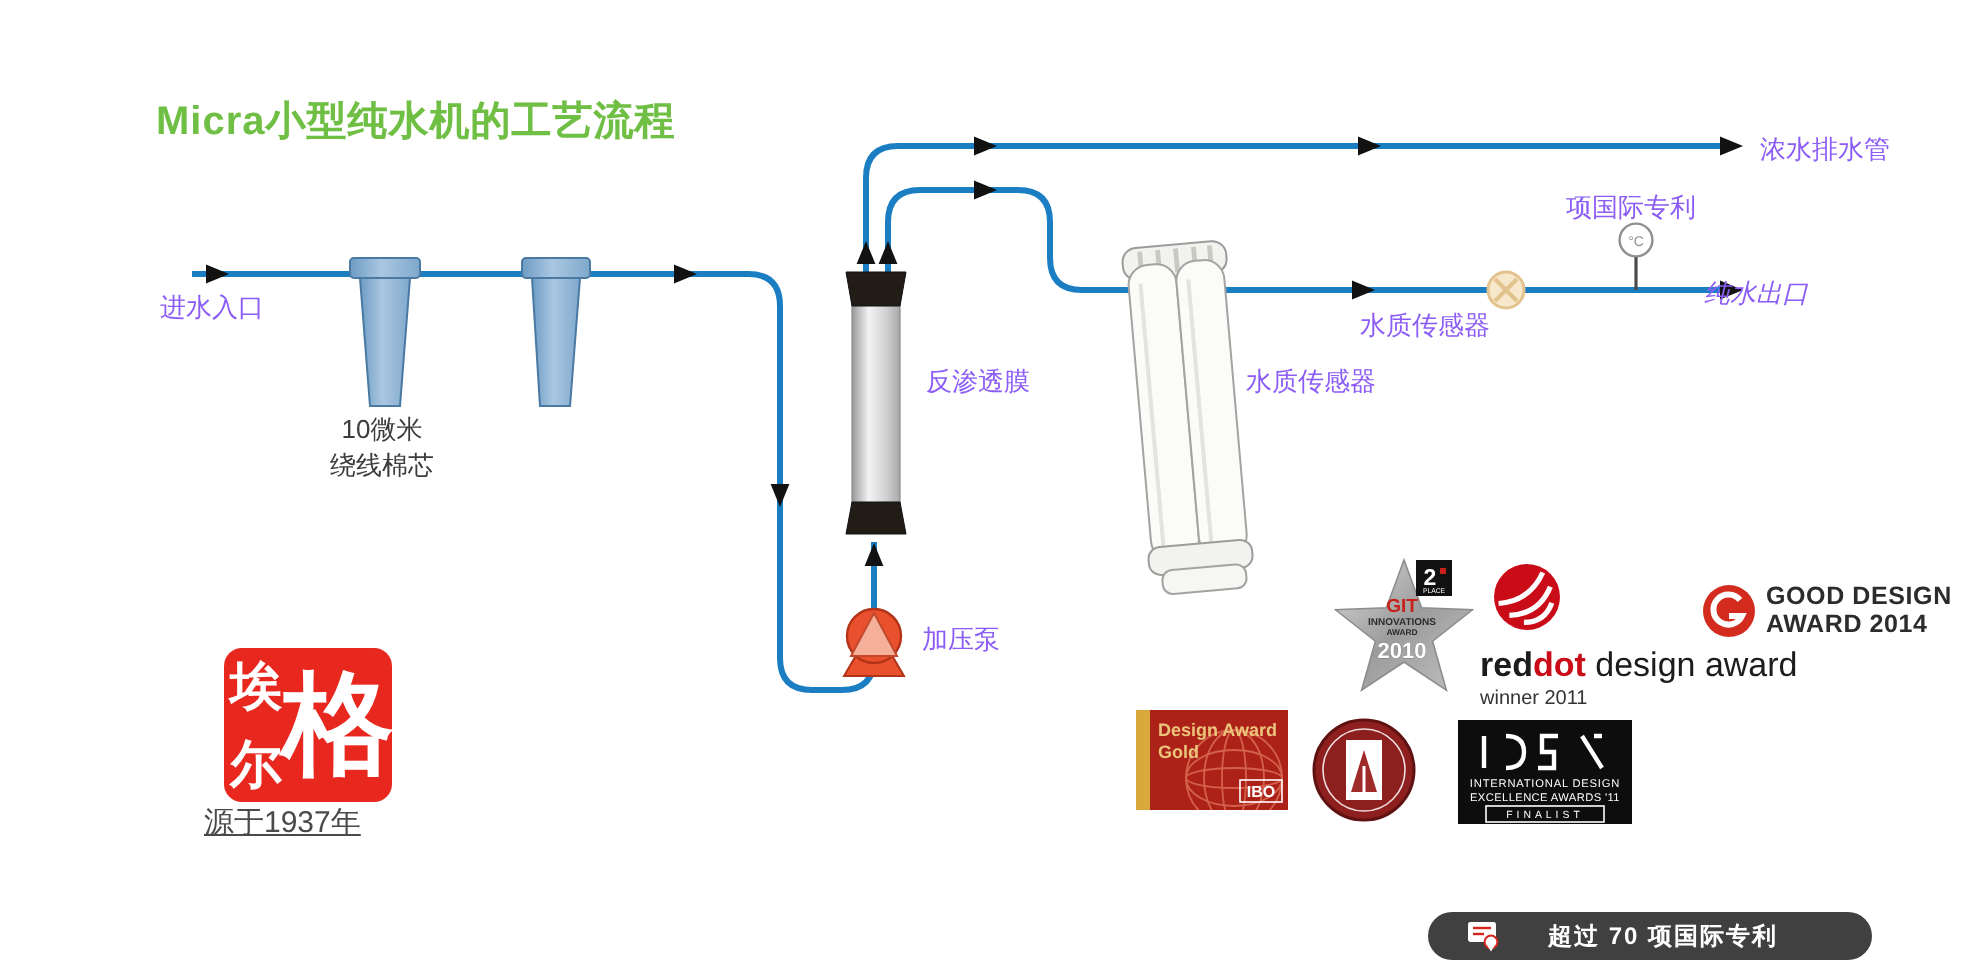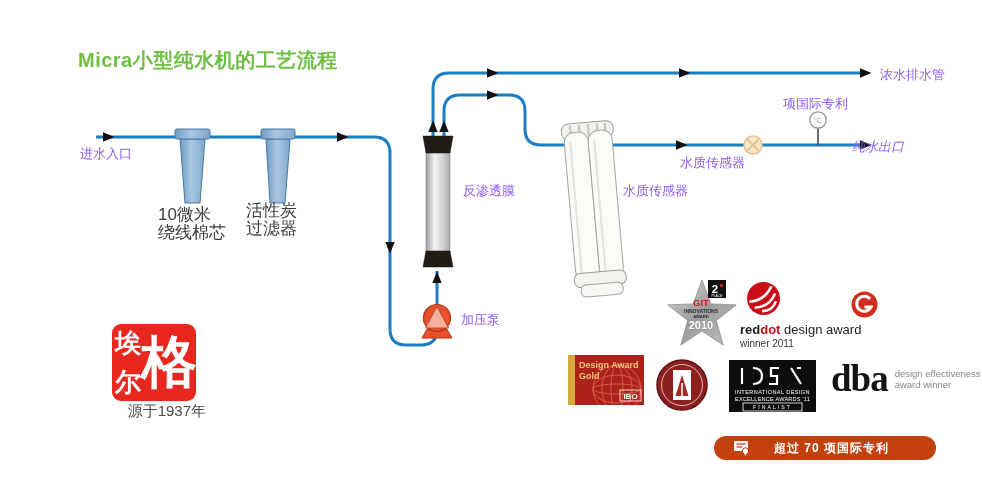--- a/index.html
+++ b/index.html
@@ -1,47 +1,47 @@
 <!DOCTYPE html>
 <html><head>
 <meta charset="utf-8">
 <style>
   html,body{margin:0;padding:0;background:#ffffff;}
   #canvas{position:relative;width:982px;height:483px;background:#ffffff;overflow:hidden;
           font-family:"Liberation Sans",sans-serif;color:#3f3f3f;}
   .abs{position:absolute;}
   #title{left:78px;top:24px;font-size:20px;font-weight:bold;color:#6fbf44;letter-spacing:.5px;margin-top:23px;}
   .lbl{font-size:13px;color:#8b5cf6;white-space:nowrap;}
-  .lbl2{font-size:17px;color:#3c3c3c;text-align:left;line-height:18px;white-space:nowrap;}
+  .lbl2{font-size:13px;color:#3c3c3c;text-align:center;line-height:18px;white-space:nowrap;}
   #diagram-svg{left:0;top:0;}
   
   #seal{left:112px;top:324px;width:84px;height:77px;background:#e8281e;border-radius:9px;
         display:flex;color:#fff;font-weight:bold;box-sizing:border-box;padding:4px 3px;}
   #seal .col-left{width:34%;display:flex;flex-direction:column;justify-content:space-between;align-items:center;}
   #seal .col-left span{font-size:26px;line-height:30px;}
   #seal .col-right{flex:1;display:flex;align-items:center;justify-content:center;font-size:56px;}
-  #tagline{left:102px;top:402px;width:104px;text-align:right;font-size:15px;color:#4a4a4a;}
+  #tagline{left:102px;top:402px;width:104px;text-align:left;font-size:15px;color:#4a4a4a;text-decoration:underline;}
   
   .award{position:absolute;}
   #git-award{left:667px;top:277px;width:70px;height:70px;}
   #reddot-award{left:740px;top:281px;width:112px;}
   #reddot-award .dot{margin-left:6px;}
-  #reddot-award .line1{font-size:13px;color:#1c1c1c;font-weight:bold;margin-top:2px;white-space:nowrap;}
+  #reddot-award .line1{font-size:17px;color:#1c1c1c;font-weight:bold;margin-top:2px;white-space:nowrap;}
   #reddot-award .line1 .rest{font-weight:normal;}
   #reddot-award .line2{font-size:10px;color:#333;margin-top:1px;}
   #gooddesign-award{left:851px;top:291px;display:flex;align-items:center;}
   #gooddesign-award .gd-text{margin-left:5px;font-size:12.5px;font-weight:bold;color:#2e2b2b;line-height:14px;letter-spacing:.3px;white-space:nowrap;}
   #ibo-award{left:568px;top:355px;}
   #medal-award{left:655px;top:357px;}
   #idea-award{left:729px;top:360px;}
   #dba-award{left:831px;top:362px;display:flex;align-items:center;}
   #dba-award .dba-name{font-family:"Liberation Serif",serif;font-weight:bold;font-size:37px;color:#161313;letter-spacing:-1px;line-height:34px;}
   #dba-award .dba-sub{margin-left:7px;font-size:9.5px;color:#8b8684;line-height:11px;white-space:nowrap;}
   
-  #patent-banner{left:714px;top:436px;width:222px;height:24px;background:#c2410c;border-radius:12px;
+  #patent-banner{left:714px;top:456px;width:222px;height:24px;background:#404040;border-radius:12px;
                  display:flex;align-items:center;}
   #patent-banner .icon{margin-left:19px;display:flex;}
   #patent-banner .txt{flex:1;text-align:center;color:#fff;font-size:12px;font-weight:bold;letter-spacing:1px;padding-right:24px;}
 </style>
 </head>
 <body>
 
 <div id="canvas">
 
   <svg id="diagram-svg" class="abs" width="982" height="483" viewBox="0 0 982 483">
@@ -133,24 +133,20 @@
       <circle cx="818" cy="120" r="8.2" fill="#ffffff" stroke="#8f8f8f" stroke-width="1.2"></circle>
       <text x="818" y="123" text-anchor="middle" font-size="7" fill="#8f8f8f">°C</text>
     </g>
   </svg>
 
   <div id="title" class="abs">Micra小型纯水机的工艺流程</div>
   <div class="abs lbl" style="left:80px;top:145px;">进水入口</div>
   <div class="abs lbl2" style="left:158px;top:206px;width:66px;">
     <div>10微米</div>
     <div>绕线棉芯</div>
-  </div>
-  <div class="abs lbl2" style="left:246px;top:202px;width:66px;">
-    <div>活性炭</div>
-    <div>过滤器</div>
   </div>
   <div class="abs lbl" style="left:463px;top:182px;">反渗透膜</div>
   <div class="abs lbl" style="left:461px;top:311px;">加压泵</div>
   <div class="abs lbl" style="left:623px;top:182px;">水质传感器</div>
   <div class="abs lbl" style="left:880px;top:66px;">浓水排水管</div>
   <div class="abs lbl" style="left:852px;top:138px;font-style:italic;">纯水出口</div>
   <div class="abs lbl" style="left:783px;top:95px;">项国际专利</div>
   <div class="abs lbl" style="left:680px;top:154px;">水质传感器</div>
 
   <div id="seal" class="abs">
@@ -196,20 +192,24 @@
     </svg>
     <div class="line1"><span>red</span><span style="color:#c90c18">dot</span><span class="rest"> design award</span></div>
     <div class="line2">winner 2011</div>
   </div>
 
   <div id="gooddesign-award" class="award">
     <svg width="27" height="27" viewBox="0 0 27 27">
       <circle cx="13.5" cy="13.5" r="13" fill="#d32c1f"></circle>
       <path d="M19 8 A7.5 7.5 0 1 0 20 16 L13.5 16" stroke="#ffffff" stroke-width="3" fill="none"></path>
     </svg>
+    <div class="gd-text">
+      <div>GOOD DESIGN</div>
+      <div>AWARD 2014</div>
+    </div>
   </div>
 
   <div id="ibo-award" class="award">
     <svg width="76" height="50" viewBox="0 0 76 50">
       <rect x="0" y="0" width="7" height="50" fill="#d9a93c"></rect>
       <rect x="7" y="0" width="69" height="50" fill="#ac2218"></rect>
       <g clip-path="url(#iboClip)" stroke="#d4614b" stroke-width="0.9" fill="none">
         <circle cx="49" cy="34" r="24"></circle>
         <ellipse cx="49" cy="34" rx="15" ry="24"></ellipse>
         <ellipse cx="49" cy="34" rx="6" ry="24"></ellipse>
@@ -242,27 +242,20 @@
         <path d="M50 8 H42 V16 H48 V24 H40"></path>
         <path d="M62 8 L72 24 M72 8 L68 8"></path>
       </g>
       <text x="43.5" y="33.5" text-anchor="middle" font-size="5.6" fill="#ffffff" letter-spacing="0.4">INTERNATIONAL DESIGN</text>
       <text x="43.5" y="40.5" text-anchor="middle" font-size="5.6" fill="#ffffff" letter-spacing="0.2">EXCELLENCE AWARDS '11</text>
       <rect x="14" y="43" width="59" height="8" fill="none" stroke="#ffffff" stroke-width="0.8"></rect>
       <text x="43.5" y="49" text-anchor="middle" font-size="5.2" fill="#ffffff" letter-spacing="2">FINALIST</text>
     </svg>
   </div>
 
-  <div id="dba-award" class="award">
-    <span class="dba-name">dba</span>
-    <div class="dba-sub">
-      <div>design effectiveness</div>
-      <div>award winner</div>
-    </div>
-  </div>
 
   <div id="patent-banner" class="abs">
     <span class="icon">
       <svg width="18" height="16" viewBox="0 0 18 16">
         <rect x="1" y="1" width="14" height="10" rx="1.2" fill="#ffffff"></rect>
         <line x1="3.5" y1="4" x2="12.5" y2="4" stroke="#d6251d" stroke-width="1.2"></line>
         <line x1="3.5" y1="7" x2="9" y2="7" stroke="#d6251d" stroke-width="1.2"></line>
         <circle cx="12.5" cy="11" r="3.2" fill="#ffffff" stroke="#d6251d" stroke-width="1"></circle>
         <polygon points="10.8,13 14.2,13 12.5,15.8" fill="#ffffff"></polygon>
       </svg>

